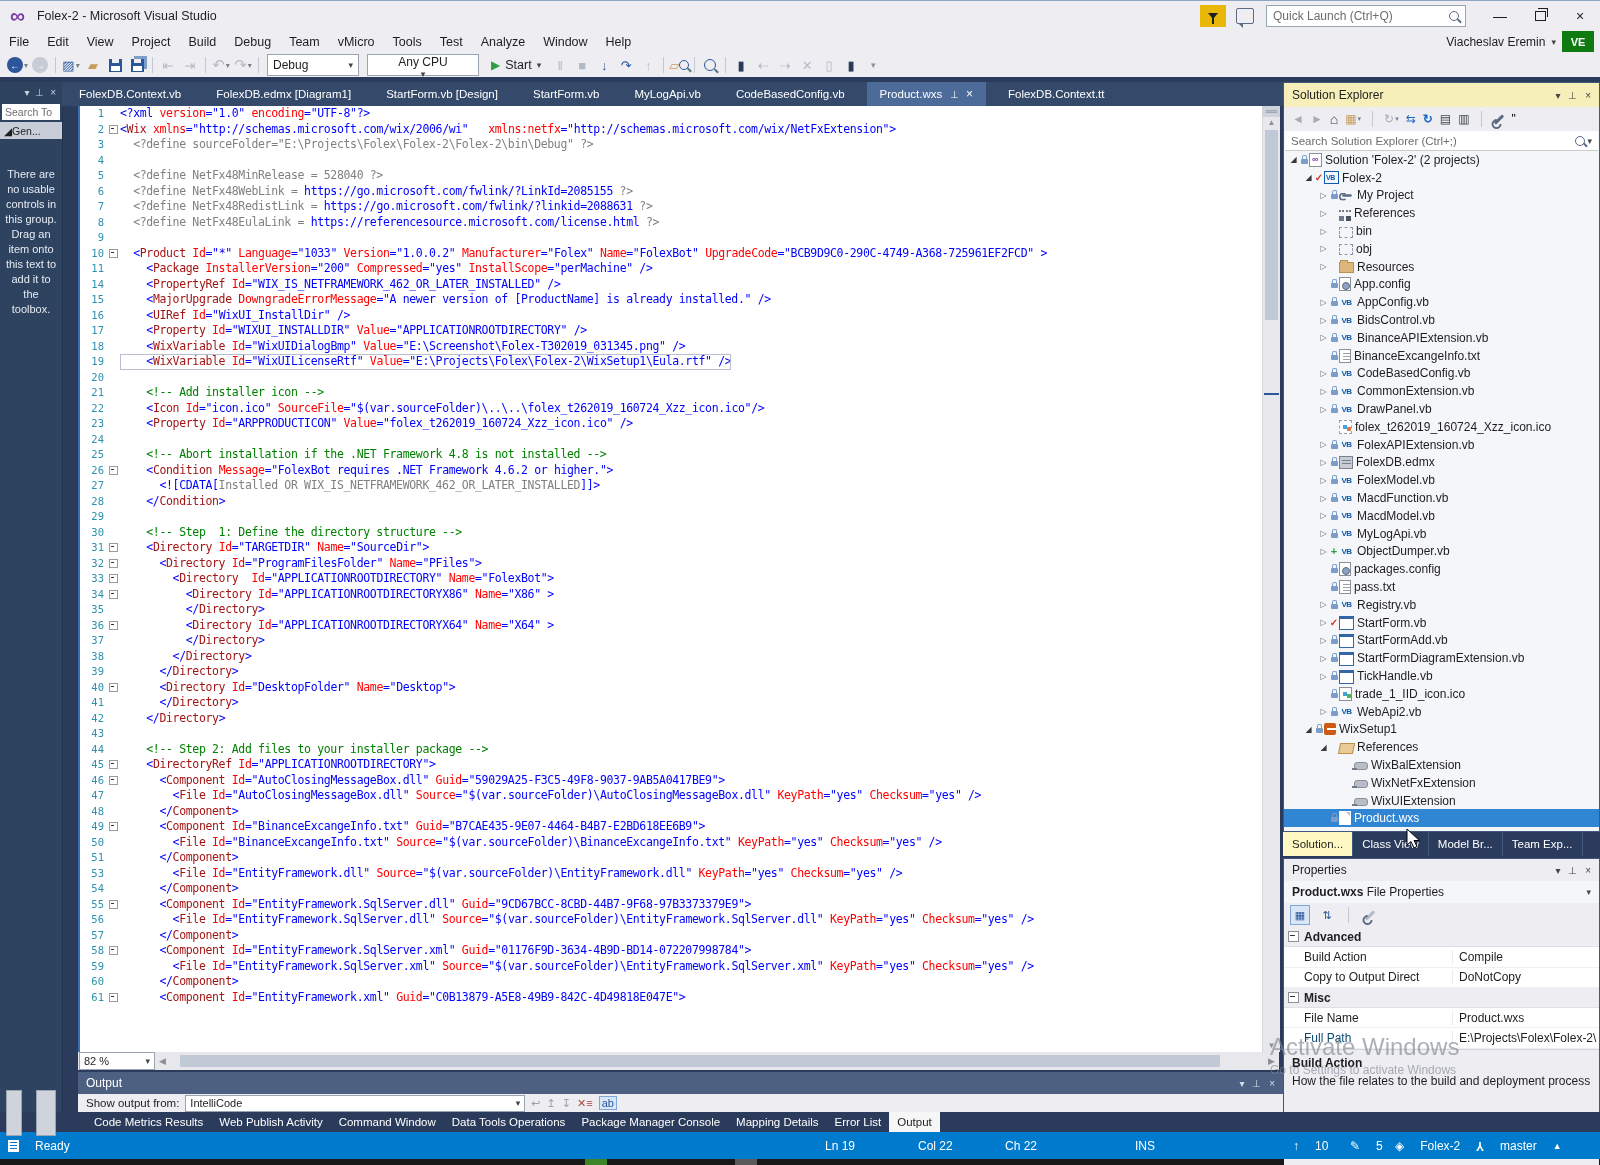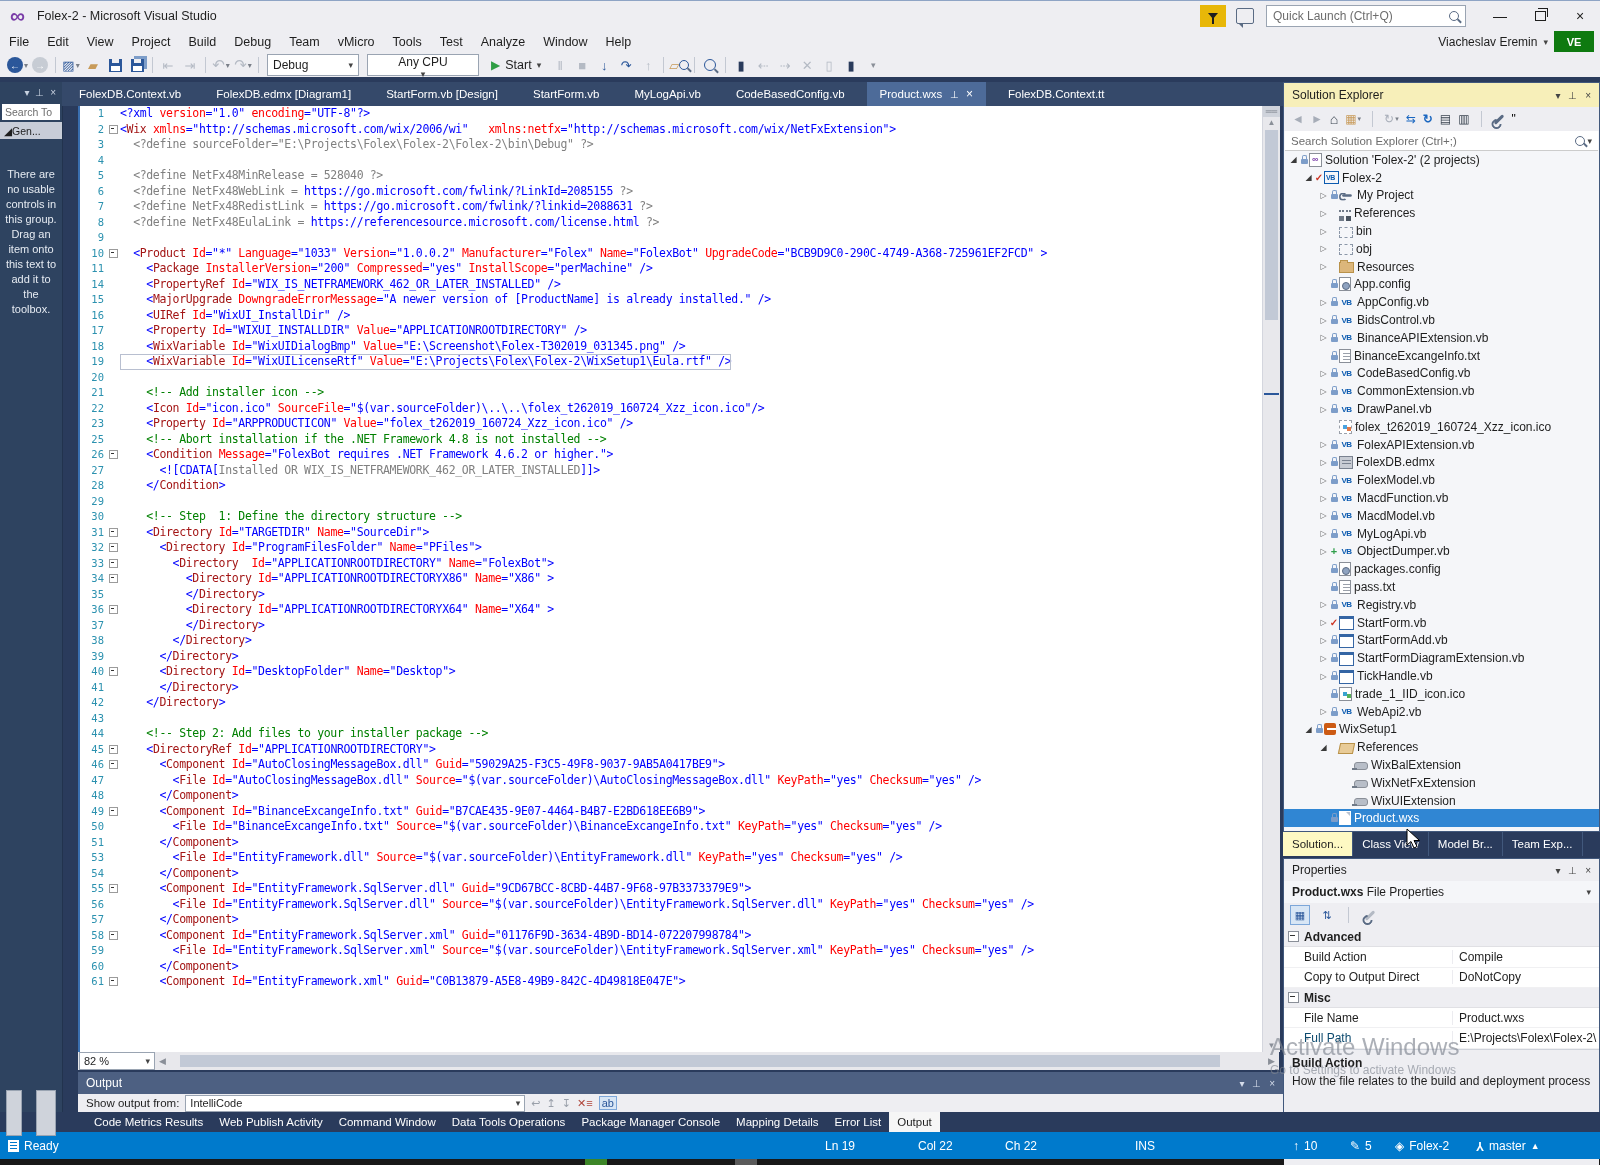--- a/index.html
+++ b/index.html
@@ -21,21 +21,21 @@
   .mag::after{content:'';position:absolute;width:5px;height:1.5px;background:#5a6b84;transform:rotate(45deg);right:-4px;bottom:-1px;}
   .winbtn{width:40px;height:28px;display:flex;align-items:center;justify-content:center;font-size:14px;color:#1e1e1e;}
   .restore{width:9px;height:8px;border:1px solid #1e1e1e;position:relative;background:#eeeef2;}
   .restore::before{content:'';position:absolute;left:2px;top:-4px;width:9px;height:8px;border:1px solid #1e1e1e;border-left:none;border-bottom:none;}
   
   .menubar{left:0;top:30px;width:1600px;height:23px;background:#eeeef2;display:flex;align-items:center;font-size:12.5px;color:#1e1e1e;}
   .menu-item{padding:3px 9px;}
   .mb-right{position:absolute;right:6px;top:0;height:23px;display:flex;align-items:center;gap:6px;}
   .username{font-size:12px;color:#1e1e1e;}
   .caret{font-size:9px;color:#444;}
-  .avatar{width:40px;height:21px;background:#0e7a10;color:#fff;font-size:11px;font-weight:bold;display:flex;align-items:center;justify-content:center;}
+  .avatar{width:32px;height:21px;background:#0e7a10;color:#fff;font-size:11px;font-weight:bold;display:flex;align-items:center;justify-content:center;}
   
   .toolbar{left:0;top:53px;width:1600px;height:26px;background:#eeeef2;display:flex;align-items:center;padding-left:6px;border-bottom:2px solid #2a3b5c;box-sizing:border-box;}
   .tbi{display:flex;align-items:center;justify-content:center;min-width:20px;height:22px;font-size:13px;margin:0 1px;}
   .tbi .dd{font-size:8px;color:#7a7f88;margin-left:1px;}
   .tsep{width:1px;height:16px;background:#c3c8d2;margin:0 4px;}
   .ic-blue{color:#2b579a;} .ic-navy{color:#2a3b5c;} .ic-gold{color:#c89b5a;} .ic-dis{color:#b4bac4;} .ic-dim{color:#8a8f98;}
   .circle-blue{width:16px;height:16px;border-radius:50%;background:#2b579a;color:#fff;font-size:10px;display:flex;align-items:center;justify-content:center;}
   .circle-dis{width:16px;height:16px;border-radius:50%;background:#c7ccd4;color:#fff;font-size:10px;display:flex;align-items:center;justify-content:center;}
   .flp{width:13px;height:13px;background:#2b579a;position:relative;}
   .flp::before{content:'';position:absolute;top:0;left:3px;width:7px;height:4px;background:#eeeef2;}
@@ -90,21 +90,21 @@
   .out-combo{width:330px;height:15px;background:#fff;border:1px solid #9aa4b2;font-size:11px;display:flex;align-items:center;justify-content:space-between;padding:0 4px;color:#1e1e1e;}
   .out-ic{font-size:11px;color:#9aa0aa;}
   .out-ic.red{color:#b0453a;}
   .out-ic.boxed{border:1px solid #7da7d9;background:#d8e6f5;color:#2b579a;padding:0 2px;}
   
   .btabs{left:0;top:1112px;width:1600px;height:20px;background:#2a3b5c;display:flex;align-items:stretch;padding-left:86px;box-sizing:border-box;z-index:20;}
   .btab{display:flex;align-items:center;padding:0 8px;color:#fff;font-size:11.5px;white-space:nowrap;}
   .btab.active{background:#f6f6f6;color:#1e1e1e;}
   
   .statusbar{left:0;top:1132px;width:1600px;height:27px;background:#007acc;color:#fff;font-size:12px;z-index:25;}
-  .st{position:absolute;top:0;height:27px;display:flex;align-items:center;gap:5px;}
+  .st{position:absolute;top:0;height:27px;display:flex;align-items:center;gap:16px;}
   .doclines{width:11px;height:12px;background:#fff;position:relative;}
   .doclines::before{content:'';position:absolute;left:2px;top:2px;width:7px;height:1.5px;background:#007acc;box-shadow:0 3px 0 #007acc,0 6px 0 #007acc;}
   .brY{display:inline-block;transform:rotate(180deg);font-weight:bold;font-size:12px;}
   
   .taskbar{left:0;top:1159px;width:1600px;height:6px;background:#181818;}
   .tk{position:absolute;top:0;height:6px;}
   
   .sepanel{left:1283px;top:82px;width:317px;height:750px;background:#f5f6f9;border:1px solid #41587c;box-sizing:border-box;}
   .se-title{height:24px;background:#f7efb9;display:flex;align-items:center;justify-content:space-between;padding:0 8px;font-size:12px;color:#1e1e1e;}
   .se-title .icons{display:flex;gap:8px;align-items:center;font-size:10px;color:#444;}
@@ -476,20 +476,25 @@
           <span class="ln">22</span>
           <span class="fold"></span>
           <span class="code-text"><span class="t-d">    &lt;</span><span class="t-e">Icon </span><span class="t-a">Id</span><span class="t-v">="icon.ico" </span><span class="t-a">SourceFile</span><span class="t-v">="$(var.sourceFolder)\..\..\folex_t262019_160724_Xzz_icon.ico"</span><span class="t-d">/&gt;</span></span>
         </div>
         <div class="code-line">
           <span class="ln">23</span>
           <span class="fold"></span>
           <span class="code-text"><span class="t-d">    &lt;</span><span class="t-e">Property </span><span class="t-a">Id</span><span class="t-v">="ARPPRODUCTICON" </span><span class="t-a">Value</span><span class="t-v">="folex_t262019_160724_Xzz_icon.ico" </span><span class="t-d">/&gt;</span></span>
         </div>
         <div class="code-line">
+          <span class="ln">24</span>
+          <span class="fold"></span>
+          <span class="code-text"></span>
+        </div>
+        <div class="code-line">
           <span class="ln">25</span>
           <span class="fold"></span>
           <span class="code-text"><span class="t-c">    &lt;!-- Abort installation if the .NET Framework 4.8 is not installed --&gt;</span></span>
         </div>
         <div class="code-line">
           <span class="ln">26</span>
           <span class="fold has"></span>
           <span class="code-text"><span class="t-d">    &lt;</span><span class="t-e">Condition </span><span class="t-a">Message</span><span class="t-v">="FolexBot requires .NET Framework 4.6.2 or higher."</span><span class="t-d">&gt;</span></span>
         </div>
         <div class="code-line">

